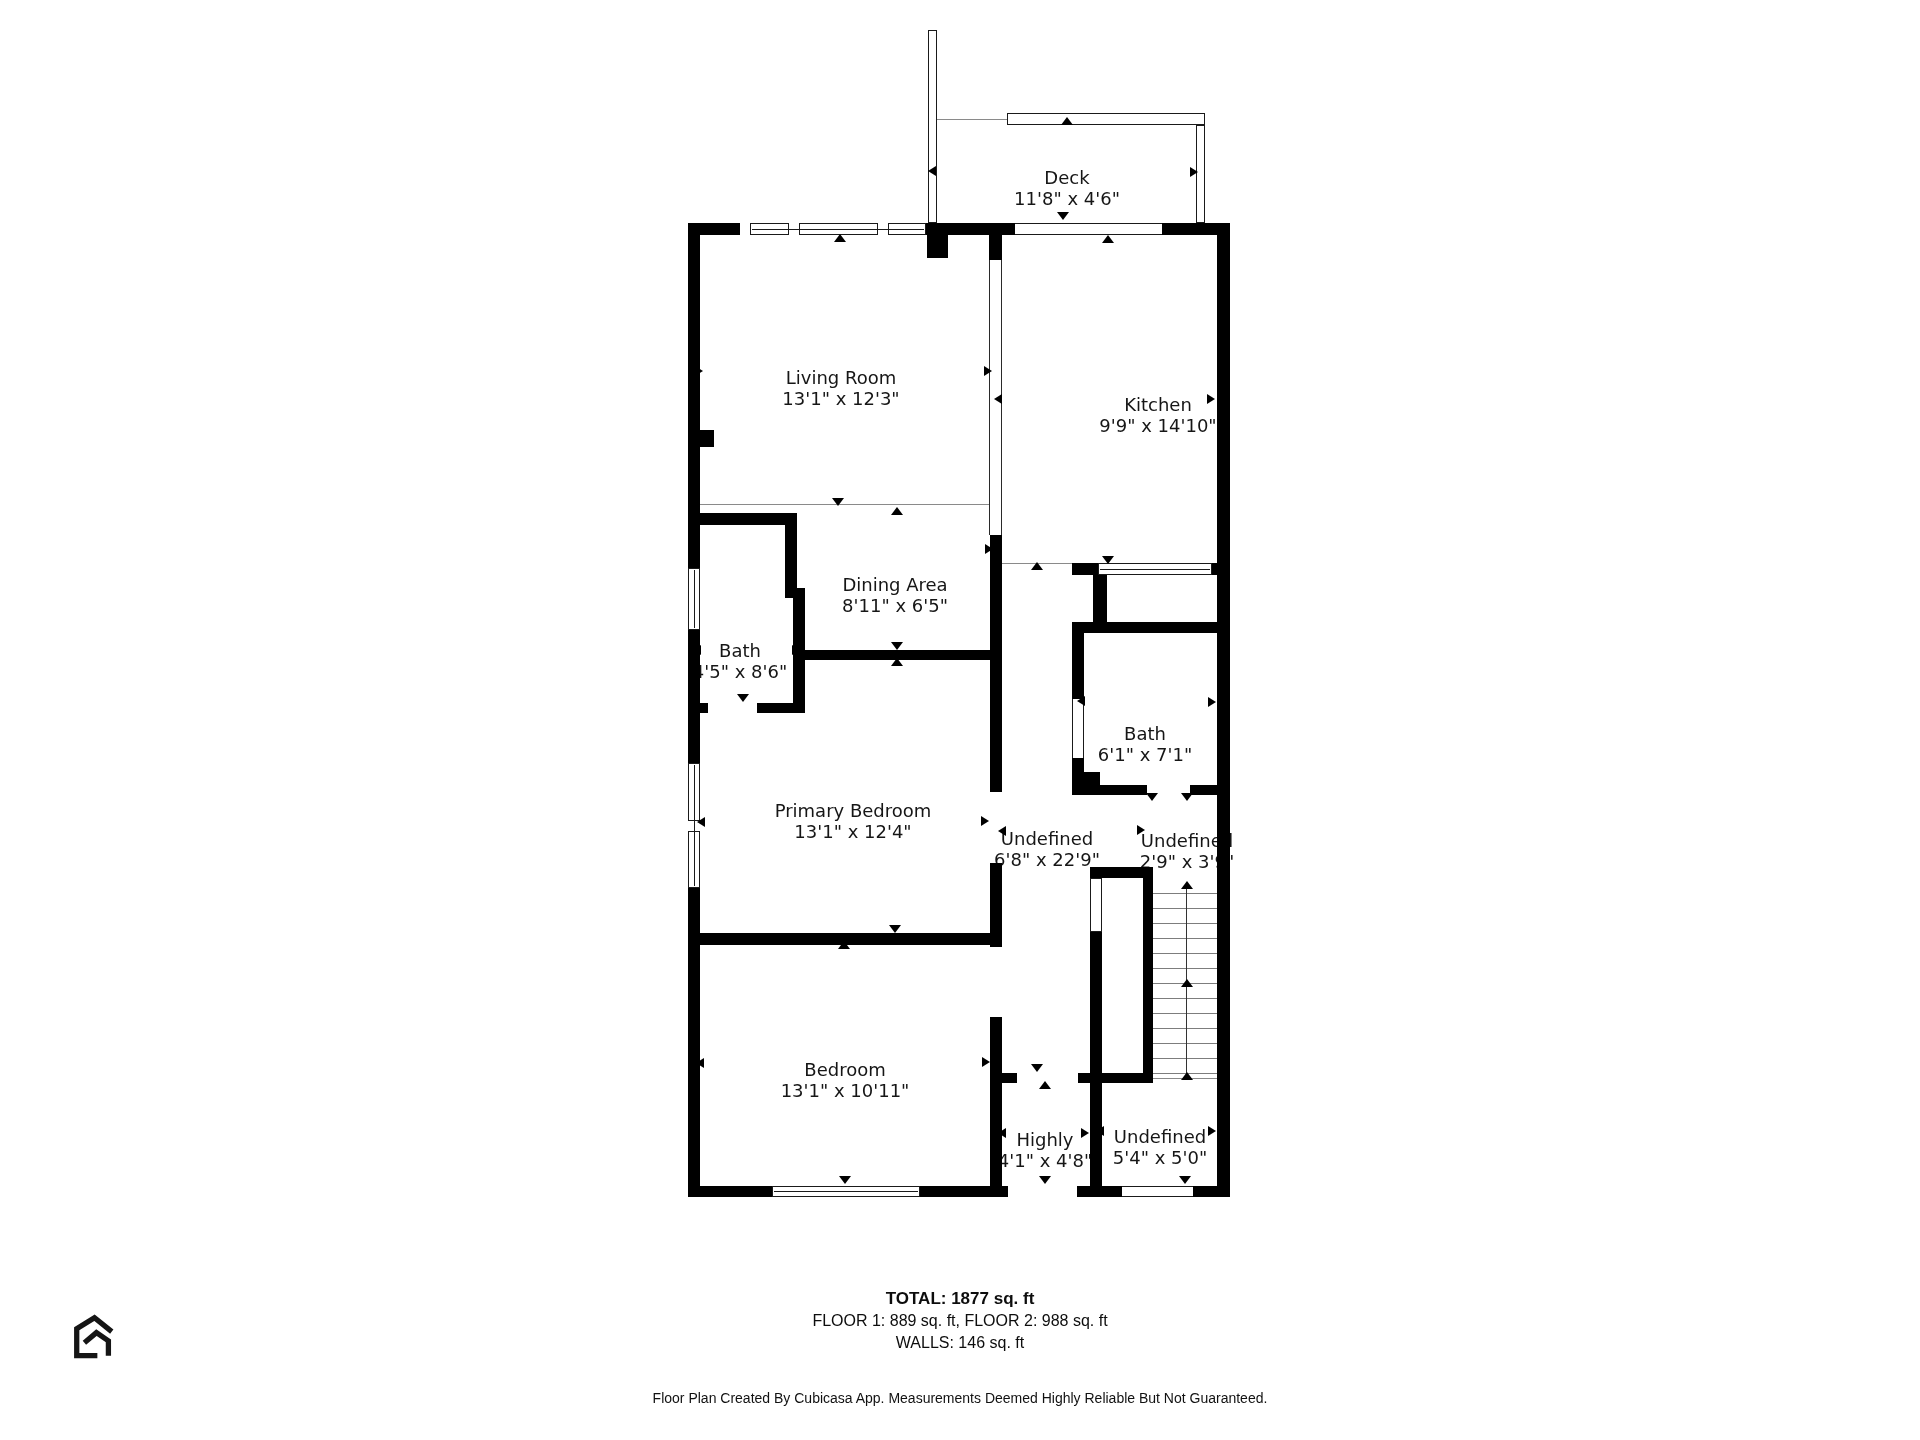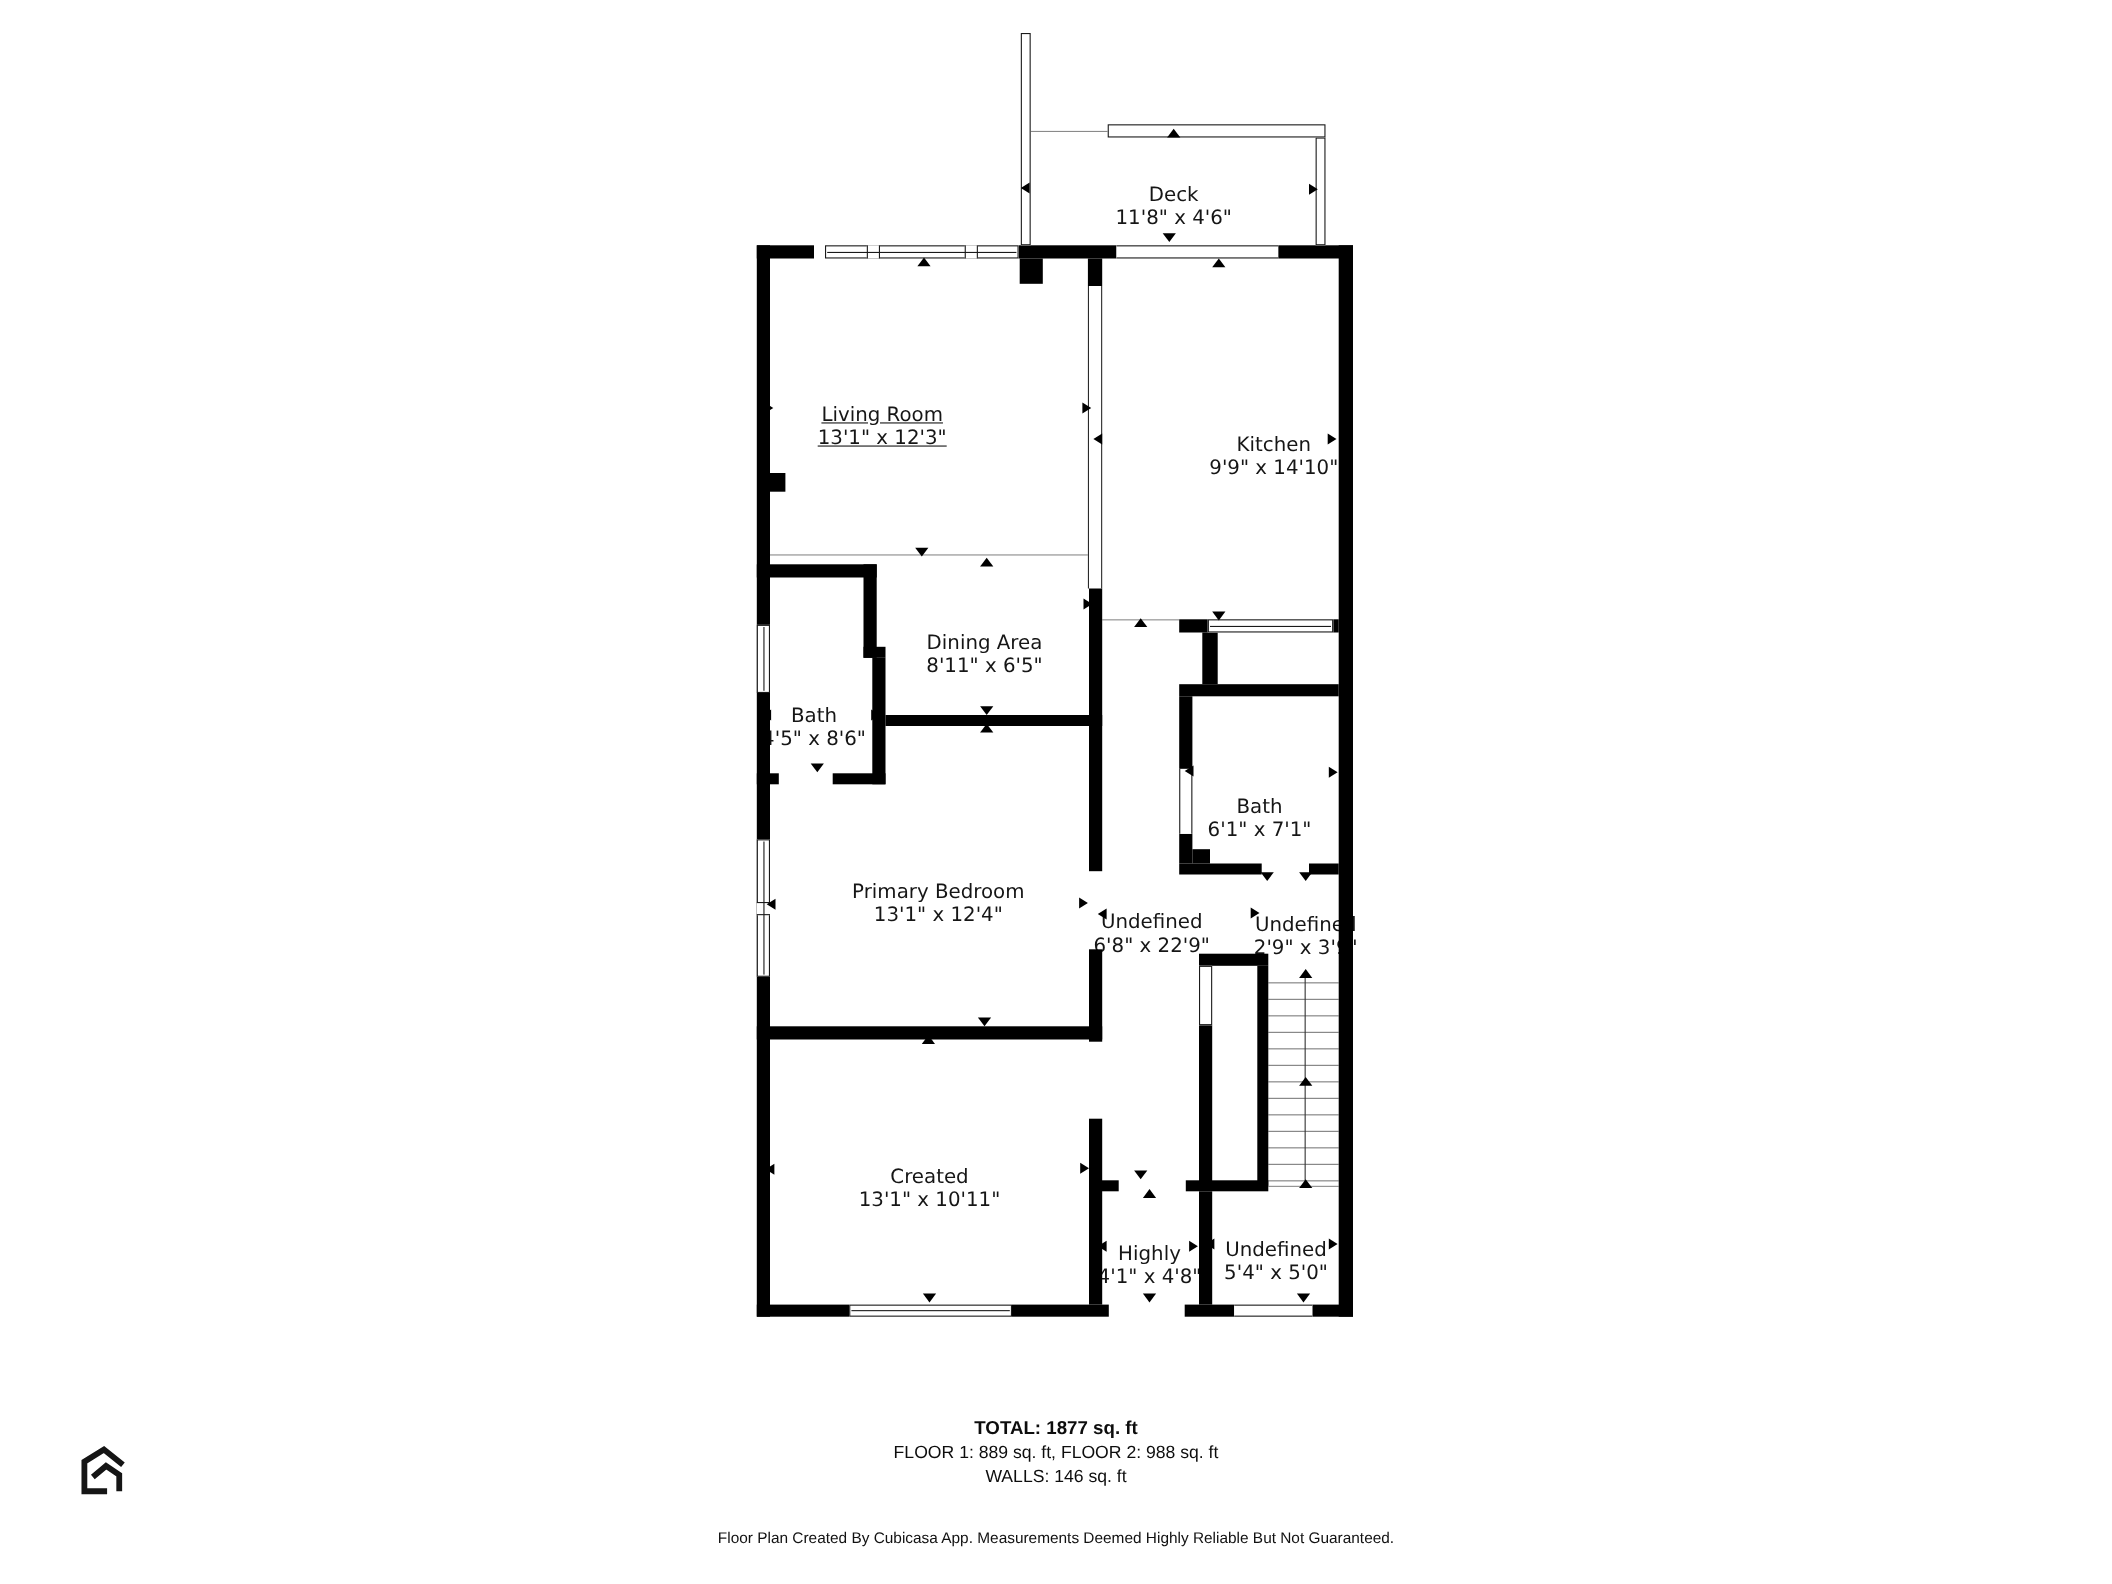--- a/index.html
+++ b/index.html
@@ -175,21 +175,21 @@
       <div class="mk down" style="left: 1179px; top: 1176px;"></div>
       <div class="mk up" style="left: 1181px; top: 1072px;"></div>
       <div class="mk up" style="left: 1181px; top: 881px;"></div>
       <div class="mk up" style="left: 1181px; top: 979px;"></div>
     </div>
   <div id="room-labels">
       <div class="room-label" style="left: 1067px; top: 188px;">
         <div>Deck</div>
         <div>11'8" x 4'6"</div>
       </div>
-      <div class="room-label" style="left: 802px; top: 388px; text-decoration: underline;">
+      <div class="room-label" style="left: 841px; top: 388px;">
         <div>Living Room</div>
         <div>13'1" x 12'3"</div>
       </div>
       <div class="room-label" style="left: 1110px; top: 415px; margin-left: 48px;">
         <div>Kitchen</div>
         <div>9'9" x 14'10"</div>
       </div>
       <div class="room-label" style="left: 895px; top: 595px; text-align: center;">
         <div>Dining Area</div>
         <div>8'11" x 6'5"</div>
@@ -208,21 +208,21 @@
       </div>
       <div class="room-label" style="left: 1047px; top: 849px;">
         <div>Undefined</div>
         <div>6'8" x 22'9"</div>
       </div>
       <div class="room-label" style="left: 1187px; top: 851px;">
         <div>Undefined</div>
         <div>2'9" x 3'9"</div>
       </div>
       <div class="room-label" style="left: 845px; top: 1080px;">
-        <div>Created</div>
+        <div>Bedroom</div>
         <div>13'1" x 10'11"</div>
       </div>
       <div class="room-label" style="left: 1045px; top: 1150px;">
         <div>Highly</div>
         <div>4'1" x 4'8"</div>
       </div>
       <div class="room-label" style="left: 1160px; top: 1147px;">
         <div>Undefined</div>
         <div>5'4" x 5'0"</div>
       </div>

